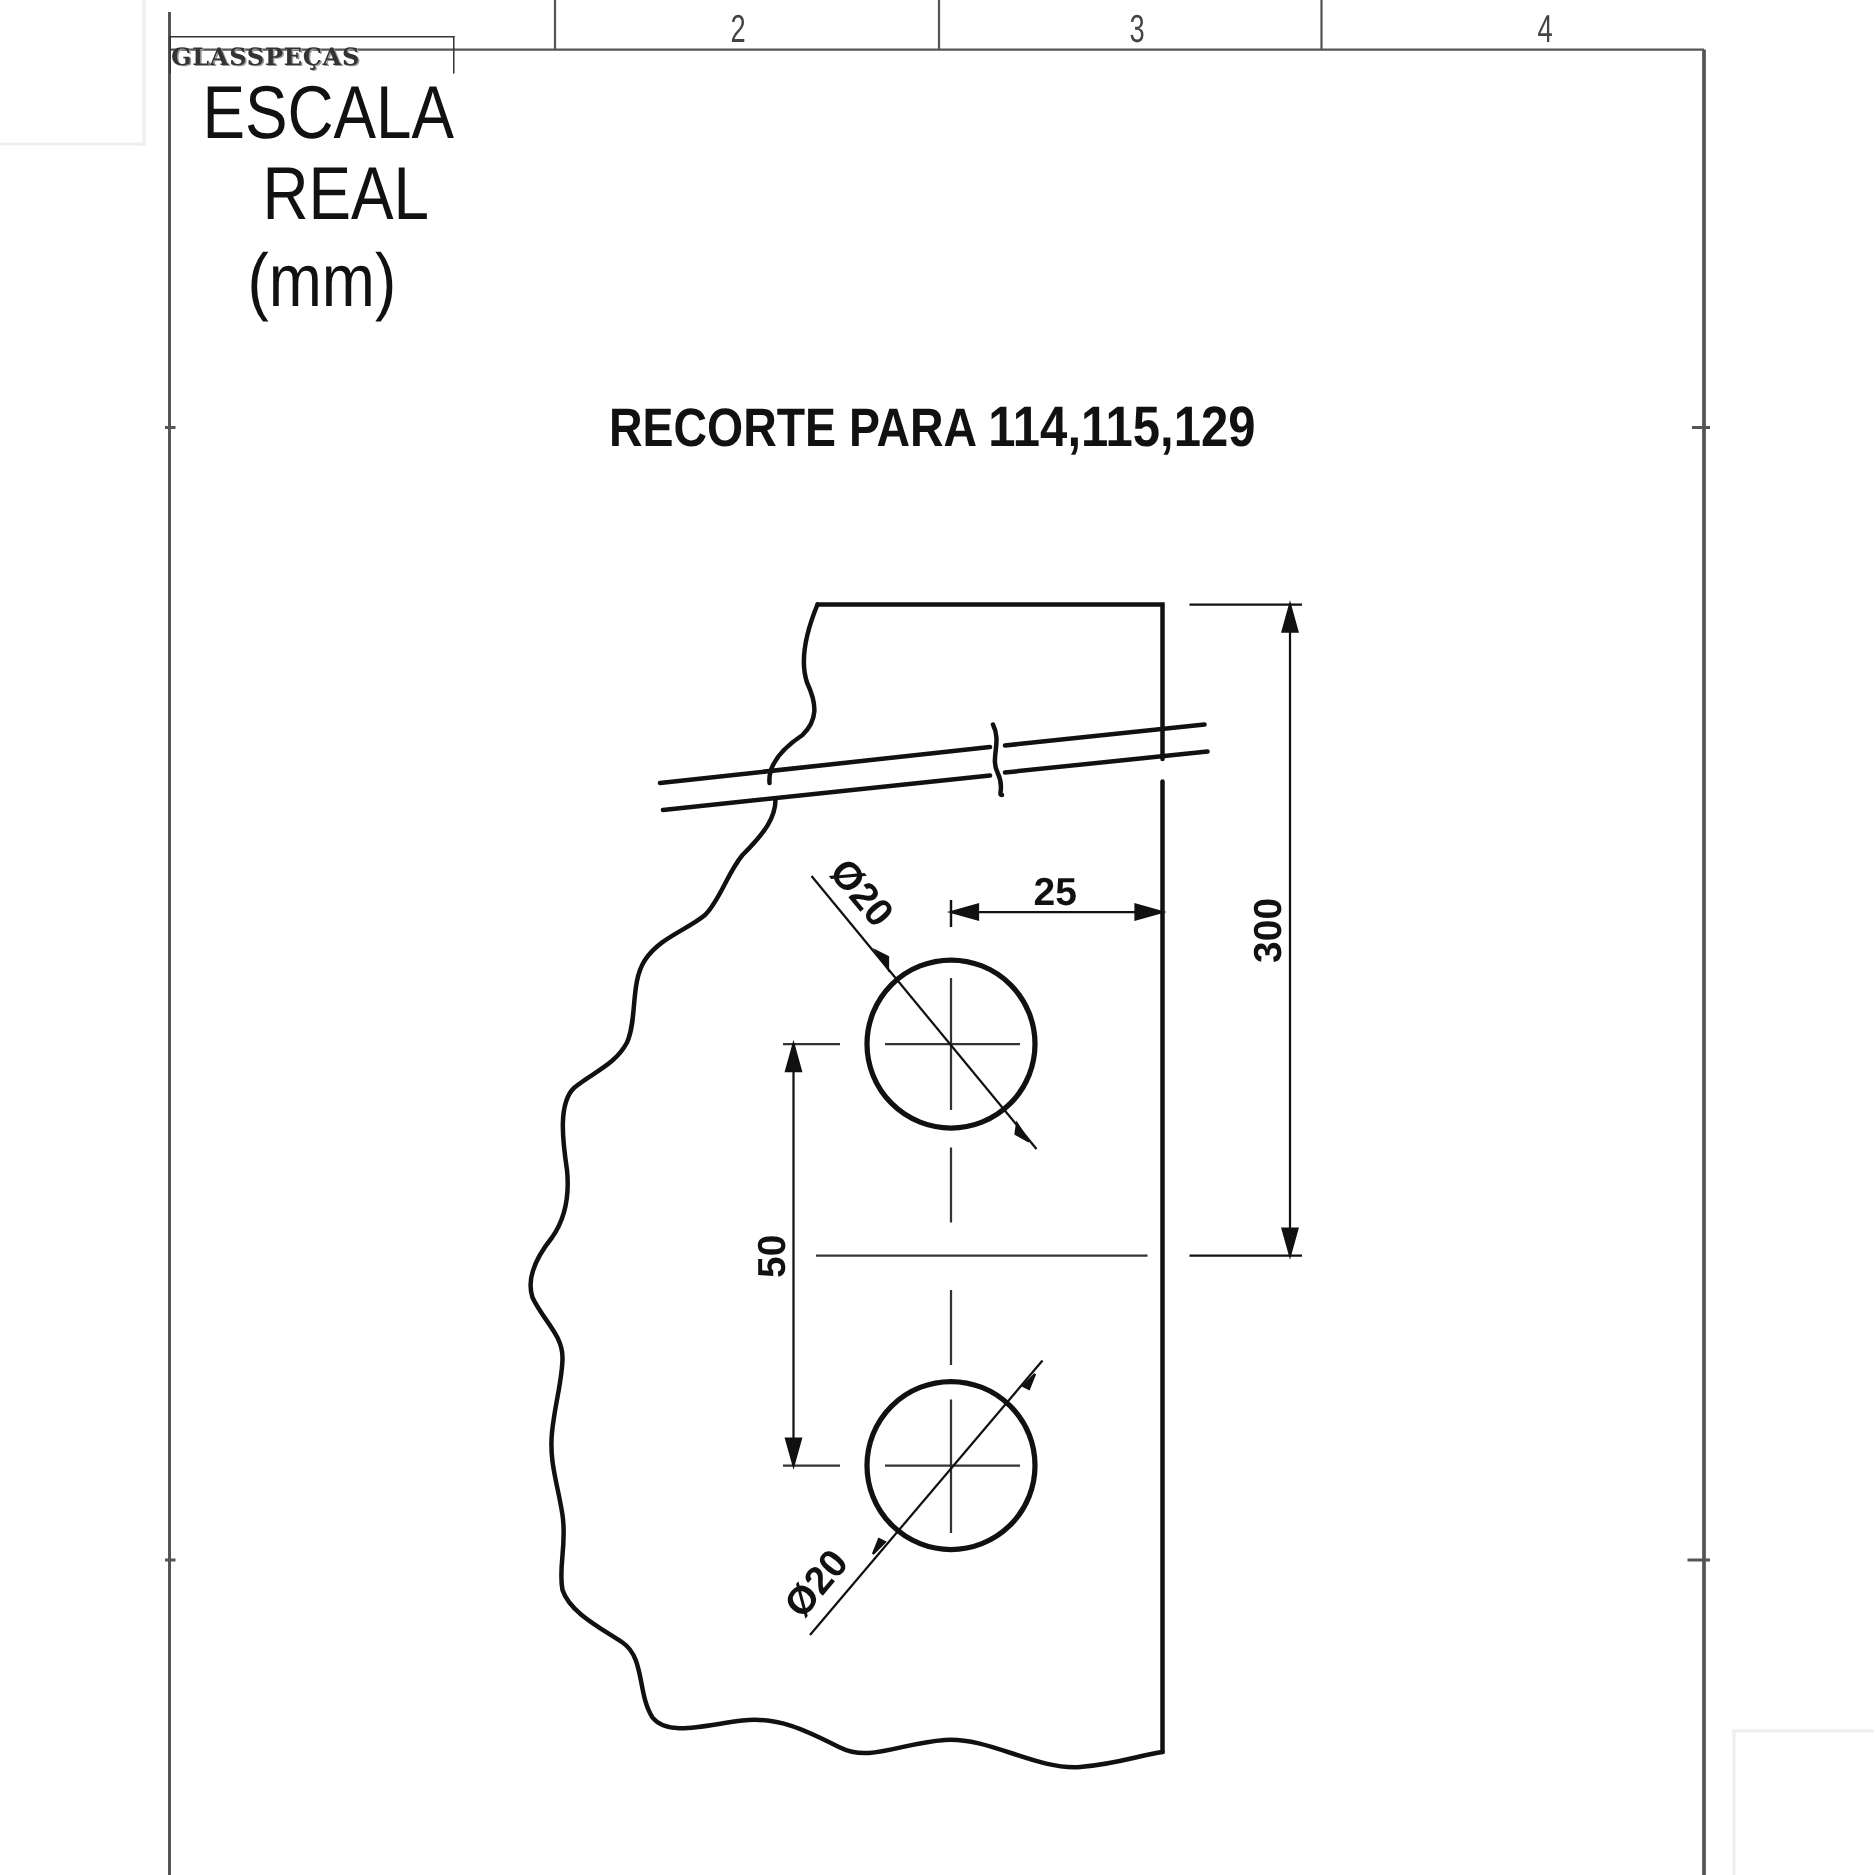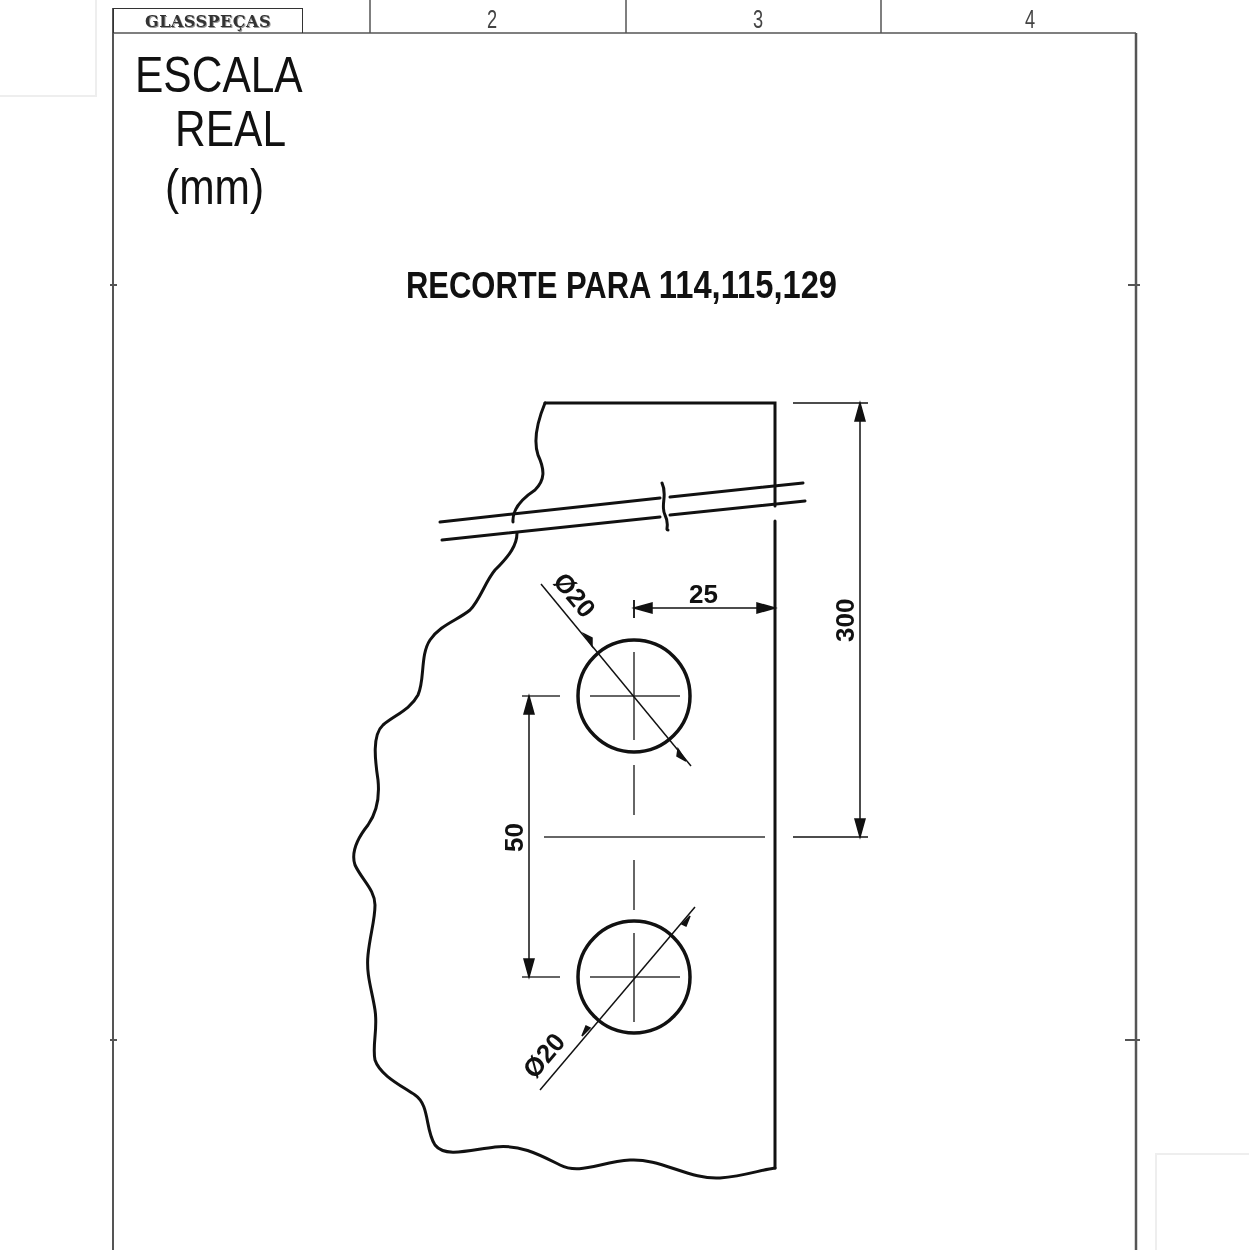--- a/index.html
+++ b/index.html
@@ -3,23 +3,23 @@
 <meta charset="utf-8">
 <style>
   html, body { margin: 0; padding: 0; background: #ffffff; }
   body { width: 1250px; height: 1250px; position: relative; overflow: hidden;
          font-family: "Liberation Sans", sans-serif; }
   .corner-box-tl { position: absolute; left: 0; top: 0; width: 95px; height: 95px;
          border-right: 2px solid #eeeeee; border-bottom: 2px solid #eeeeee; }
   .corner-box-br { position: absolute; left: 1155px; top: 1153px; width: 92px; height: 95px;
          border-left: 2px solid #eeeeee; border-top: 2px solid #eeeeee; }
   .sheet { position: absolute; left: 0; top: 0; width: 1250px; height: 1250px; }
-  .logo-cell { position: absolute; left: 113px; top: 8px; width: 188px; height: 24px;
+  .logo-cell { position: absolute; left: 113px; top: 24px; width: 188px; height: 24px;
          border: 1.5px solid #333; border-bottom: none; display: flex; align-items: center;
-         justify-content: center; }
+         }
   .logo-text { font-family: "DejaVu Serif", serif; font-weight: bold; font-size: 16px;
          letter-spacing: 0.5px; color: #333; text-shadow: 1px 1px 0 #999; }
   .zone-label { position: absolute; top: 4px; font-family: "Liberation Sans", sans-serif;
          font-size: 26px; color: #444; transform: scaleX(0.7); transform-origin: center; width: 40px; text-align:center; }
   .scale-note { position: absolute; font-family: "Liberation Sans", sans-serif; color: #111;
          transform: scaleX(0.85); transform-origin: left top; line-height: 1; }
   .title { position: absolute; left: 406px; top: 264px; font-size: 36px; font-weight: bold;
          color: #111; transform: scaleX(0.86); transform-origin: left top; white-space: nowrap; }
   .title .num { font-size: 38px; }
   svg { position: absolute; left: 0; top: 0; }

